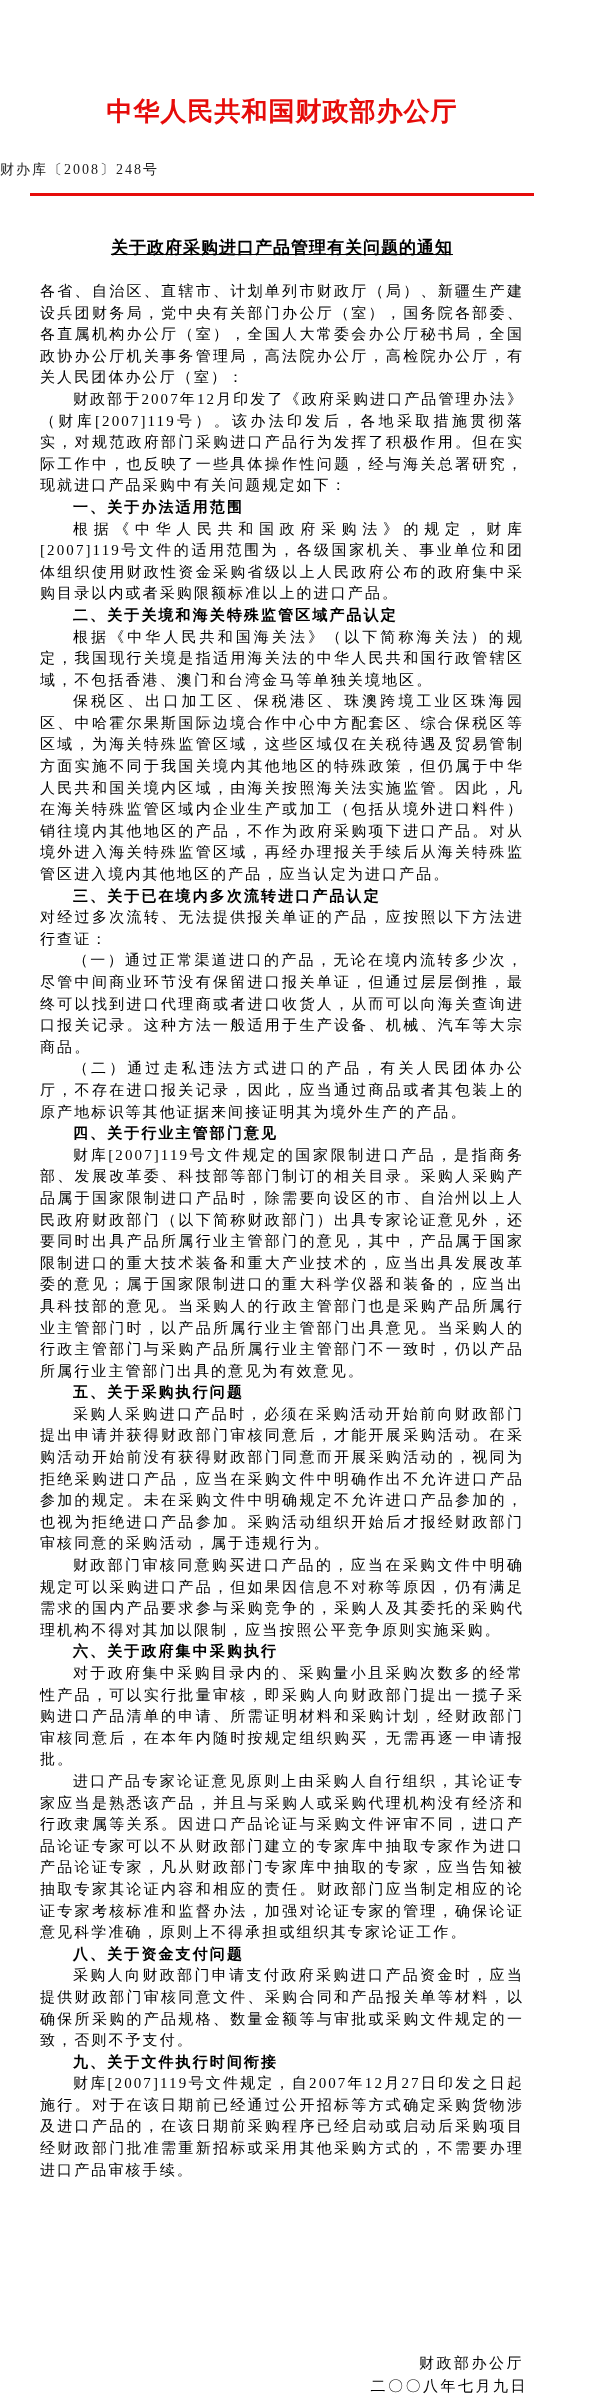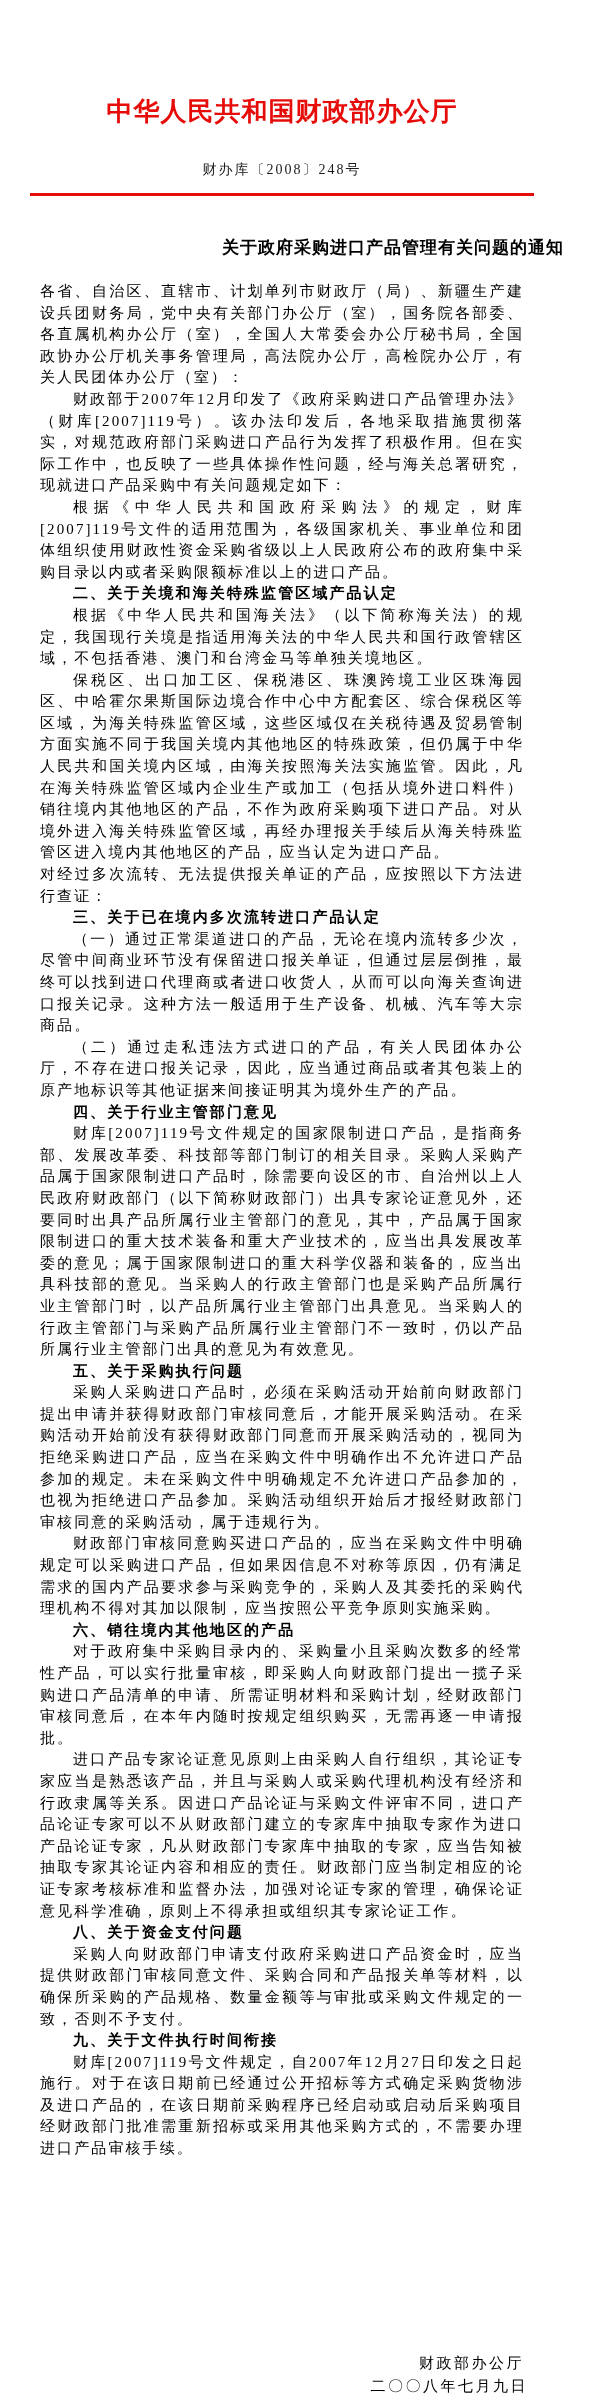--- a/index.html
+++ b/index.html
@@ -17,38 +17,38 @@
     padding-top: 94px;
     text-align: center;
     font-size: 26px;
     font-weight: bold;
     letter-spacing: 1px;
     color: #e60c0a;
   }
   .doc-number {
     margin: 0;
     margin-top: 32px;
-    text-align: center;
     font-size: 14px;
     letter-spacing: 2px;
     color: #1a1a1a;
   }
   .red-divider {
     margin: 14px 30px 0 30px;
     height: 3px;
     background: #e60c0a;
   }
   .doc-title {
     margin: 0;
     margin-top: 40px;
-    text-align: right;
+    text-align: center;
     font-size: 17px;
     font-weight: bold;
     letter-spacing: 1px;
     color: #000000;
+    text-decoration: underline;
   }
   .doc-body {
     margin-top: 22px;
     padding: 0 40px 0 40px;
   }
   .pg {
     margin: 0;
     font-size: 15px;
     line-height: 21.6px;
     letter-spacing: 2.1px;
@@ -79,34 +79,35 @@
 
   <div class="doc-number">财办库〔2008〕248号</div>
 
   <div class="red-divider"></div>
 
   <h2 class="doc-title">关于政府采购进口产品管理有关问题的通知</h2>
 
   <div class="doc-body">
       <p class="pg address">各省、自治区、直辖市、计划单列市财政厅（局）、新疆生产建设兵团财务局，党中央有关部门办公厅（室），国务院各部委、各直属机构办公厅（室），全国人大常委会办公厅秘书局，全国政协办公厅机关事务管理局，高法院办公厅，高检院办公厅，有关人民团体办公厅（室）：</p>
       <p class="pg para">财政部于2007年12月印发了《政府采购进口产品管理办法》（财库[2007]119号）。该办法印发后，各地采取措施贯彻落实，对规范政府部门采购进口产品行为发挥了积极作用。但在实际工作中，也反映了一些具体操作性问题，经与海关总署研究，现就进口产品采购中有关问题规定如下：</p>
+      <p class="pg heading">一、关于办法适用范围</p>
       <p class="pg para">根据《中华人民共和国政府采购法》的规定，财库[2007]119号文件的适用范围为，各级国家机关、事业单位和团体组织使用财政性资金采购省级以上人民政府公布的政府集中采购目录以内或者采购限额标准以上的进口产品。</p>
       <p class="pg heading">二、关于关境和海关特殊监管区域产品认定</p>
       <p class="pg para">根据《中华人民共和国海关法》（以下简称海关法）的规定，我国现行关境是指适用海关法的中华人民共和国行政管辖区域，不包括香港、澳门和台湾金马等单独关境地区。</p>
       <p class="pg para">保税区、出口加工区、保税港区、珠澳跨境工业区珠海园区、中哈霍尔果斯国际边境合作中心中方配套区、综合保税区等区域，为海关特殊监管区域，这些区域仅在关税待遇及贸易管制方面实施不同于我国关境内其他地区的特殊政策，但仍属于中华人民共和国关境内区域，由海关按照海关法实施监管。因此，凡在海关特殊监管区域内企业生产或加工（包括从境外进口料件）销往境内其他地区的产品，不作为政府采购项下进口产品。对从境外进入海关特殊监管区域，再经办理报关手续后从海关特殊监管区进入境内其他地区的产品，应当认定为进口产品。</p>
+      <p class="pg heading">三、关于已在境内多次流转进口产品认定</p>
       <p class="pg para_flush">对经过多次流转、无法提供报关单证的产品，应按照以下方法进行查证：</p>
-      <p class="pg heading">三、关于已在境内多次流转进口产品认定</p>
       <p class="pg para">（一）通过正常渠道进口的产品，无论在境内流转多少次，尽管中间商业环节没有保留进口报关单证，但通过层层倒推，最终可以找到进口代理商或者进口收货人，从而可以向海关查询进口报关记录。这种方法一般适用于生产设备、机械、汽车等大宗商品。</p>
       <p class="pg para">（二）通过走私违法方式进口的产品，有关人民团体办公厅，不存在进口报关记录，因此，应当通过商品或者其包装上的原产地标识等其他证据来间接证明其为境外生产的产品。</p>
       <p class="pg heading">四、关于行业主管部门意见</p>
       <p class="pg para">财库[2007]119号文件规定的国家限制进口产品，是指商务部、发展改革委、科技部等部门制订的相关目录。采购人采购产品属于国家限制进口产品时，除需要向设区的市、自治州以上人民政府财政部门（以下简称财政部门）出具专家论证意见外，还要同时出具产品所属行业主管部门的意见，其中，产品属于国家限制进口的重大技术装备和重大产业技术的，应当出具发展改革委的意见；属于国家限制进口的重大科学仪器和装备的，应当出具科技部的意见。当采购人的行政主管部门也是采购产品所属行业主管部门时，以产品所属行业主管部门出具意见。当采购人的行政主管部门与采购产品所属行业主管部门不一致时，仍以产品所属行业主管部门出具的意见为有效意见。</p>
       <p class="pg heading">五、关于采购执行问题</p>
       <p class="pg para">采购人采购进口产品时，必须在采购活动开始前向财政部门提出申请并获得财政部门审核同意后，才能开展采购活动。在采购活动开始前没有获得财政部门同意而开展采购活动的，视同为拒绝采购进口产品，应当在采购文件中明确作出不允许进口产品参加的规定。未在采购文件中明确规定不允许进口产品参加的，也视为拒绝进口产品参加。采购活动组织开始后才报经财政部门审核同意的采购活动，属于违规行为。</p>
       <p class="pg para">财政部门审核同意购买进口产品的，应当在采购文件中明确规定可以采购进口产品，但如果因信息不对称等原因，仍有满足需求的国内产品要求参与采购竞争的，采购人及其委托的采购代理机构不得对其加以限制，应当按照公平竞争原则实施采购。</p>
-      <p class="pg heading">六、销往境内其他地区的产品</p>
+      <p class="pg heading">六、关于政府集中采购执行</p>
       <p class="pg para">对于政府集中采购目录内的、采购量小且采购次数多的经常性产品，可以实行批量审核，即采购人向财政部门提出一揽子采购进口产品清单的申请、所需证明材料和采购计划，经财政部门审核同意后，在本年内随时按规定组织购买，无需再逐一申请报批。</p>
       <p class="pg para">进口产品专家论证意见原则上由采购人自行组织，其论证专家应当是熟悉该产品，并且与采购人或采购代理机构没有经济和行政隶属等关系。因进口产品论证与采购文件评审不同，进口产品论证专家可以不从财政部门建立的专家库中抽取专家作为进口产品论证专家，凡从财政部门专家库中抽取的专家，应当告知被抽取专家其论证内容和相应的责任。财政部门应当制定相应的论证专家考核标准和监督办法，加强对论证专家的管理，确保论证意见科学准确，原则上不得承担或组织其专家论证工作。</p>
       <p class="pg heading">八、关于资金支付问题</p>
       <p class="pg para">采购人向财政部门申请支付政府采购进口产品资金时，应当提供财政部门审核同意文件、采购合同和产品报关单等材料，以确保所采购的产品规格、数量金额等与审批或采购文件规定的一致，否则不予支付。</p>
       <p class="pg heading">九、关于文件执行时间衔接</p>
       <p class="pg para">财库[2007]119号文件规定，自2007年12月27日印发之日起施行。对于在该日期前已经通过公开招标等方式确定采购货物涉及进口产品的，在该日期前采购程序已经启动或启动后采购项目经财政部门批准需重新招标或采用其他采购方式的，不需要办理进口产品审核手续。</p>
     </div>
 
   <div class="signature">
     <div class="sig-org">财政部办公厅</div>

